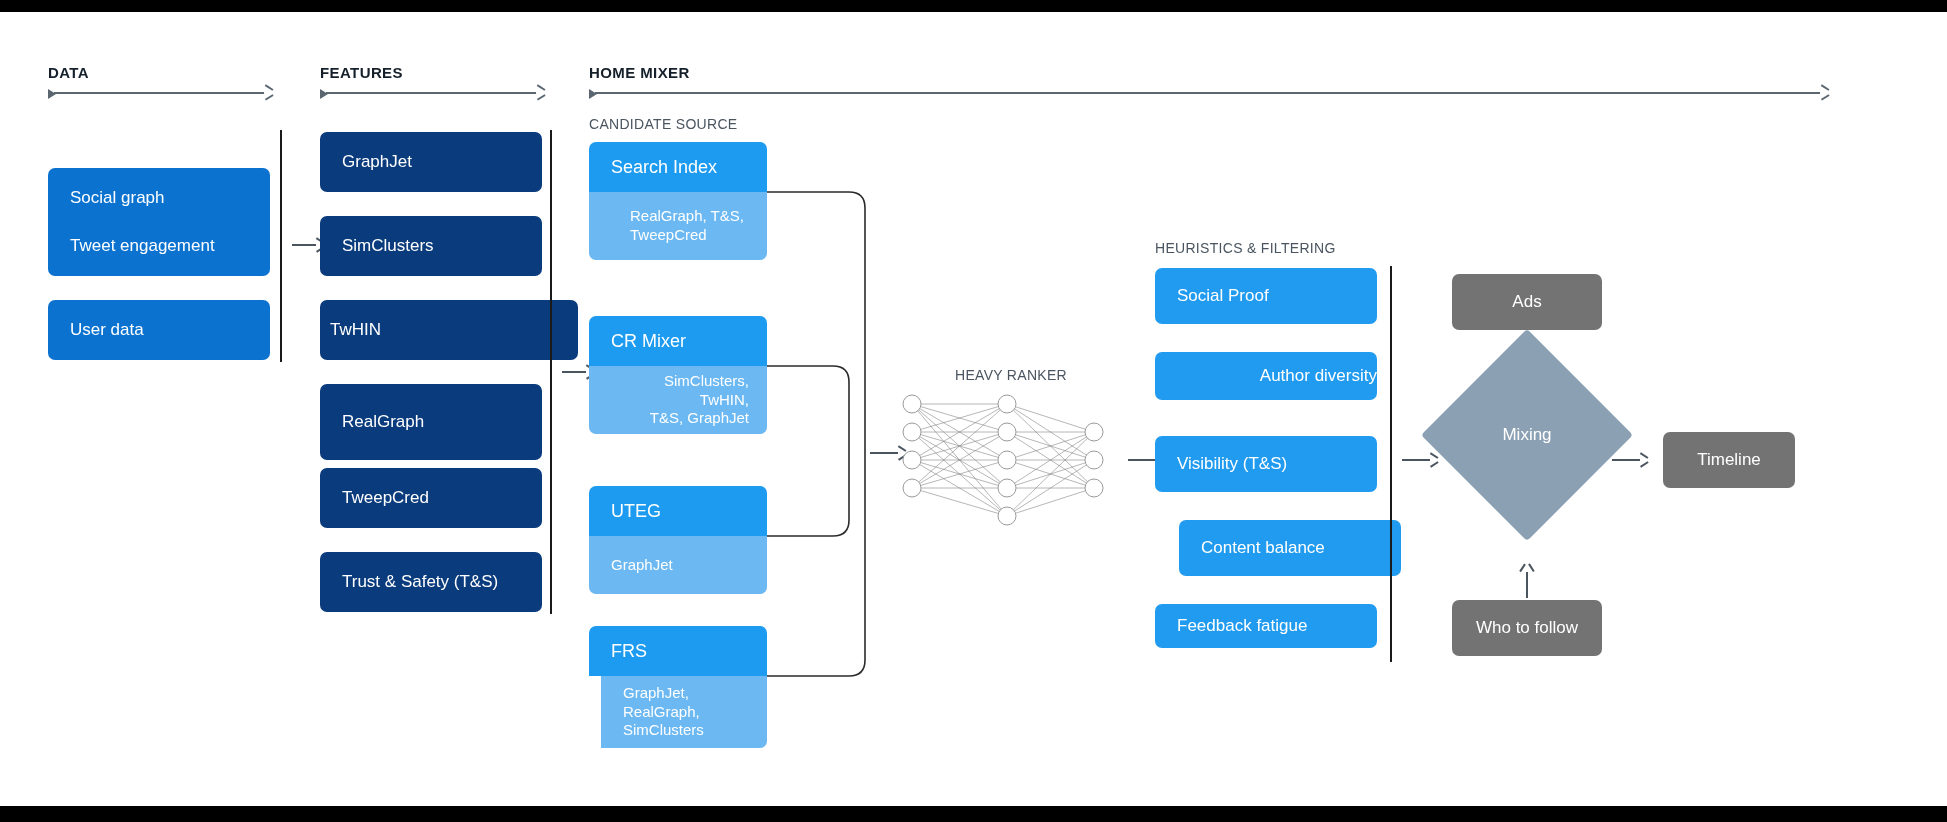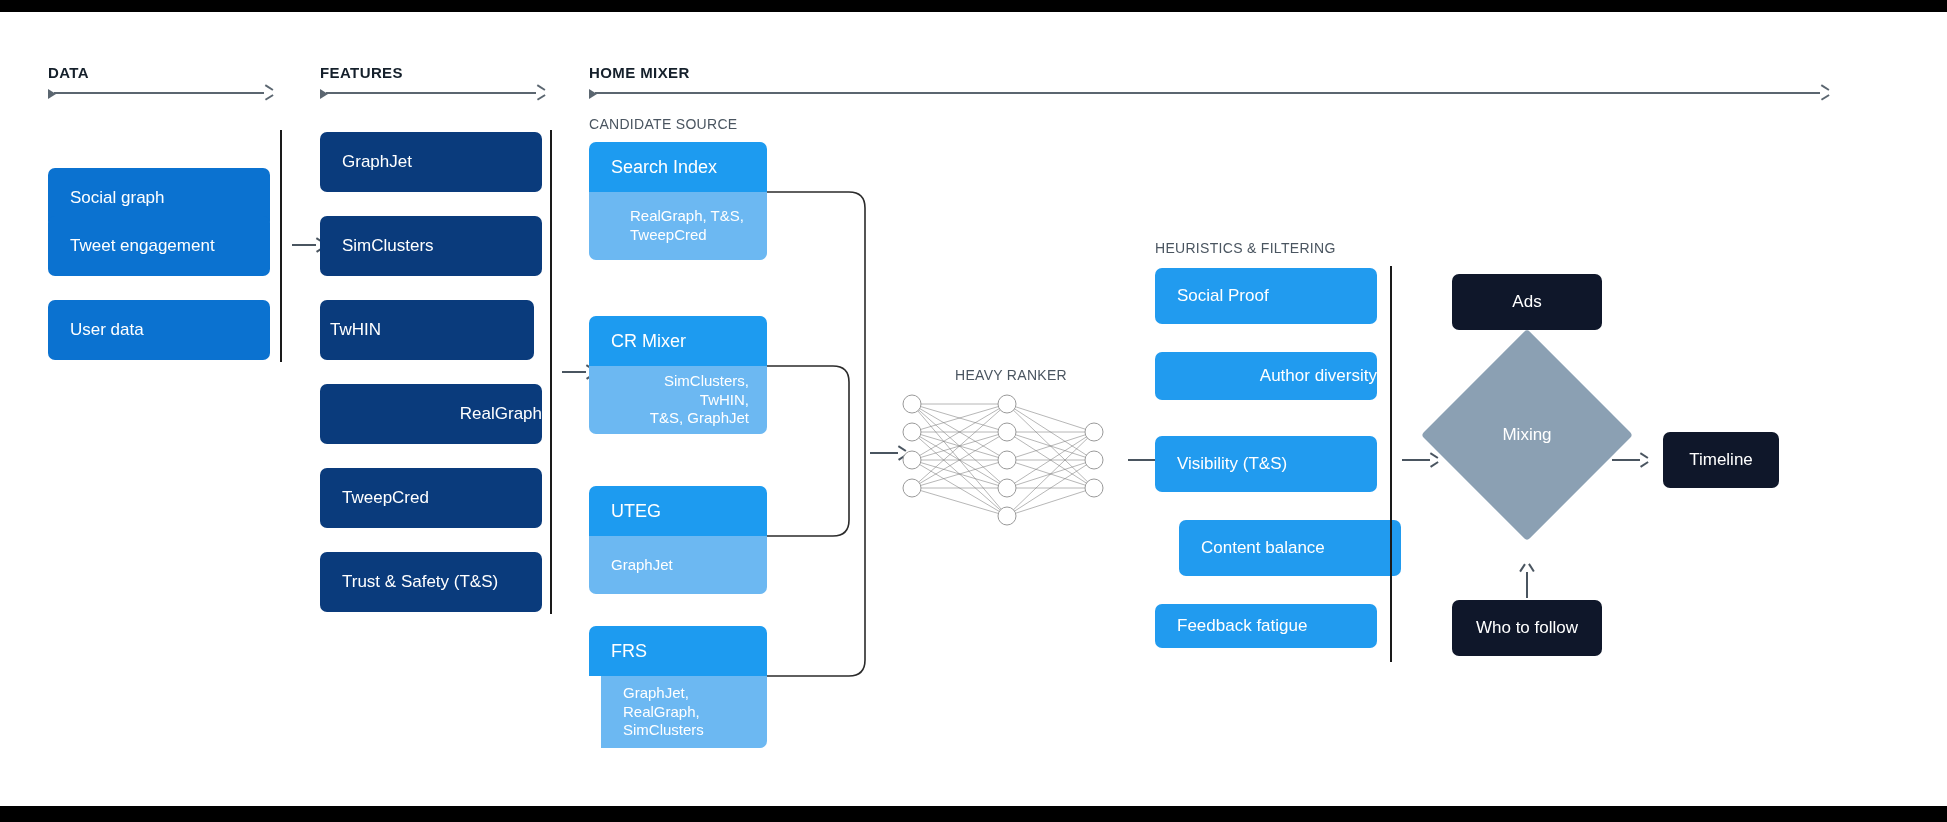--- a/index.html
+++ b/index.html
@@ -21,21 +21,21 @@
   .axis .tip:before{top:1.4px;transform:rotate(32deg);transform-origin:right center;}
   .axis .tip:after{top:6.4px;transform:rotate(-32deg);transform-origin:right center;}
 
   .vdiv{position:absolute;width:1.6px;background:#1a1a1a;}
 
   .box{position:absolute;border-radius:7px;display:flex;align-items:center;box-sizing:border-box;
        padding-left:22px;color:#fff;font-size:17px;}
   .box.data{background:#0b72d0;}
   .box.feat{background:#0a3b7c;}
   .box.heur{background:#219bef;}
-  .box.plain{background:#0f172a;justify-content:center;padding-left:0;}
+  .box.plain{background:#737373;justify-content:center;padding-left:0;}
 
   .cs-card{position:absolute;border-radius:7px;overflow:hidden;width:178px;}
   .cs-head{background:#1d9bf0;color:#fff;font-size:18px;display:flex;align-items:center;padding-left:22px;box-sizing:border-box;height:50px;}
   .cs-body{background:#6cb8f2;color:#fff;font-size:15px;line-height:1.25;display:flex;align-items:center;padding:0 18px 0 22px;box-sizing:border-box;}
 
   .arrow{position:absolute;height:10px;}
   .arrow .shaft{position:absolute;left:0;top:4px;height:1.8px;background:#4a5560;}
   .arrow .head{position:absolute;top:0;width:10px;height:10px;}
   .arrow .head:before,.arrow .head:after{content:"";position:absolute;right:0;width:9px;height:1.6px;background:#4a5560;}
   .arrow .head:before{top:1.6px;transform:rotate(33deg);transform-origin:right center;}
@@ -91,24 +91,24 @@
       <div class="ln" style="width:210px;"></div>
       <div class="tip" style="left:215px;"></div>
   </div>
 
   <div class="box feat" style="left:320px;top:120px;width:222px;height:60px;">
     <span>GraphJet</span>
   </div>
   <div class="box feat" style="left:320px;top:204px;width:222px;height:60px;">
     <span>SimClusters</span>
   </div>
-  <div class="box feat" style="left:320px;top:288px;width:214px;height:60px;padding-left:10px;">
+  <div class="box feat" style="left:320px;top:288px;width:258px;height:60px;padding-left:10px;">
     <span>TwHIN</span>
   </div>
-  <div class="box feat" style="left:320px;top:372px;width:222px;height:60px;justify-content:flex-end;">
+  <div class="box feat" style="left:320px;top:372px;width:222px;height:76px;">
     <span>RealGraph</span>
   </div>
   <div class="box feat" style="left:320px;top:456px;width:222px;height:60px;">
     <span>TweepCred</span>
   </div>
   <div class="box feat" style="left:320px;top:540px;width:222px;height:60px;">
     <span>Trust &amp; Safety (T&amp;S)</span>
   </div>
 
   <div class="vdiv" style="left:550px;top:118px;height:484px;"></div>
@@ -233,17 +233,17 @@
       <div class="head" style="top:0;"></div>
   </div>
   <div class="box plain" style="left:1452px;top:588px;width:150px;height:56px;">
     <span>Who to follow</span>
   </div>
 
   <div class="arrow" style="left:1612px;top:443px;width:36px;">
     <div class="shaft" style="width:28px;"></div>
       <div class="head" style="left:26px;"></div>
   </div>
-  <div class="box plain" style="left:1663px;top:420px;width:116px;height:56px;">
+  <div class="box plain" style="left:1663px;top:420px;width:132px;height:56px;">
     <span>Timeline</span>
   </div>
 
 </div>
 
 </body></html>

